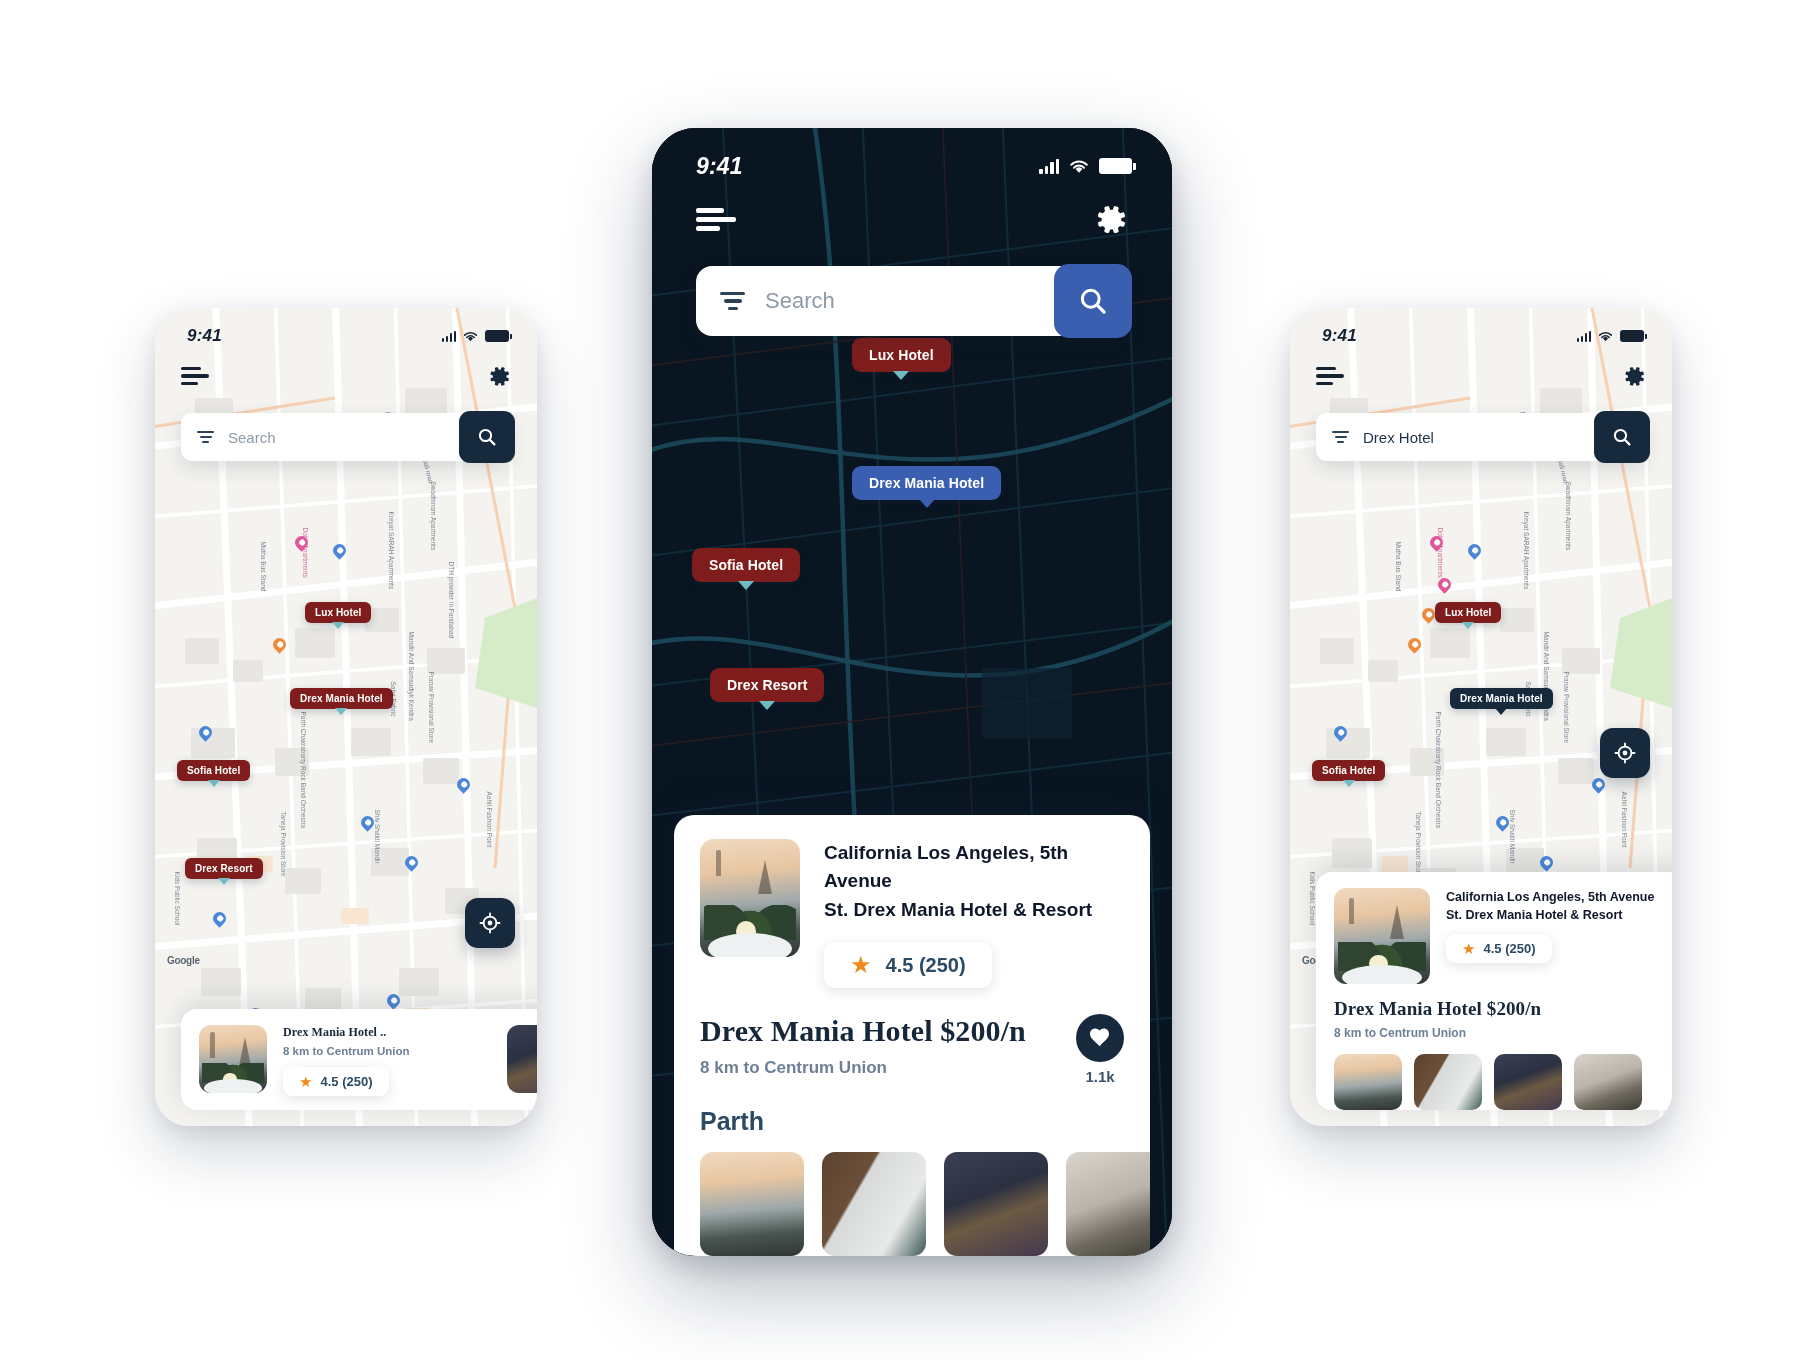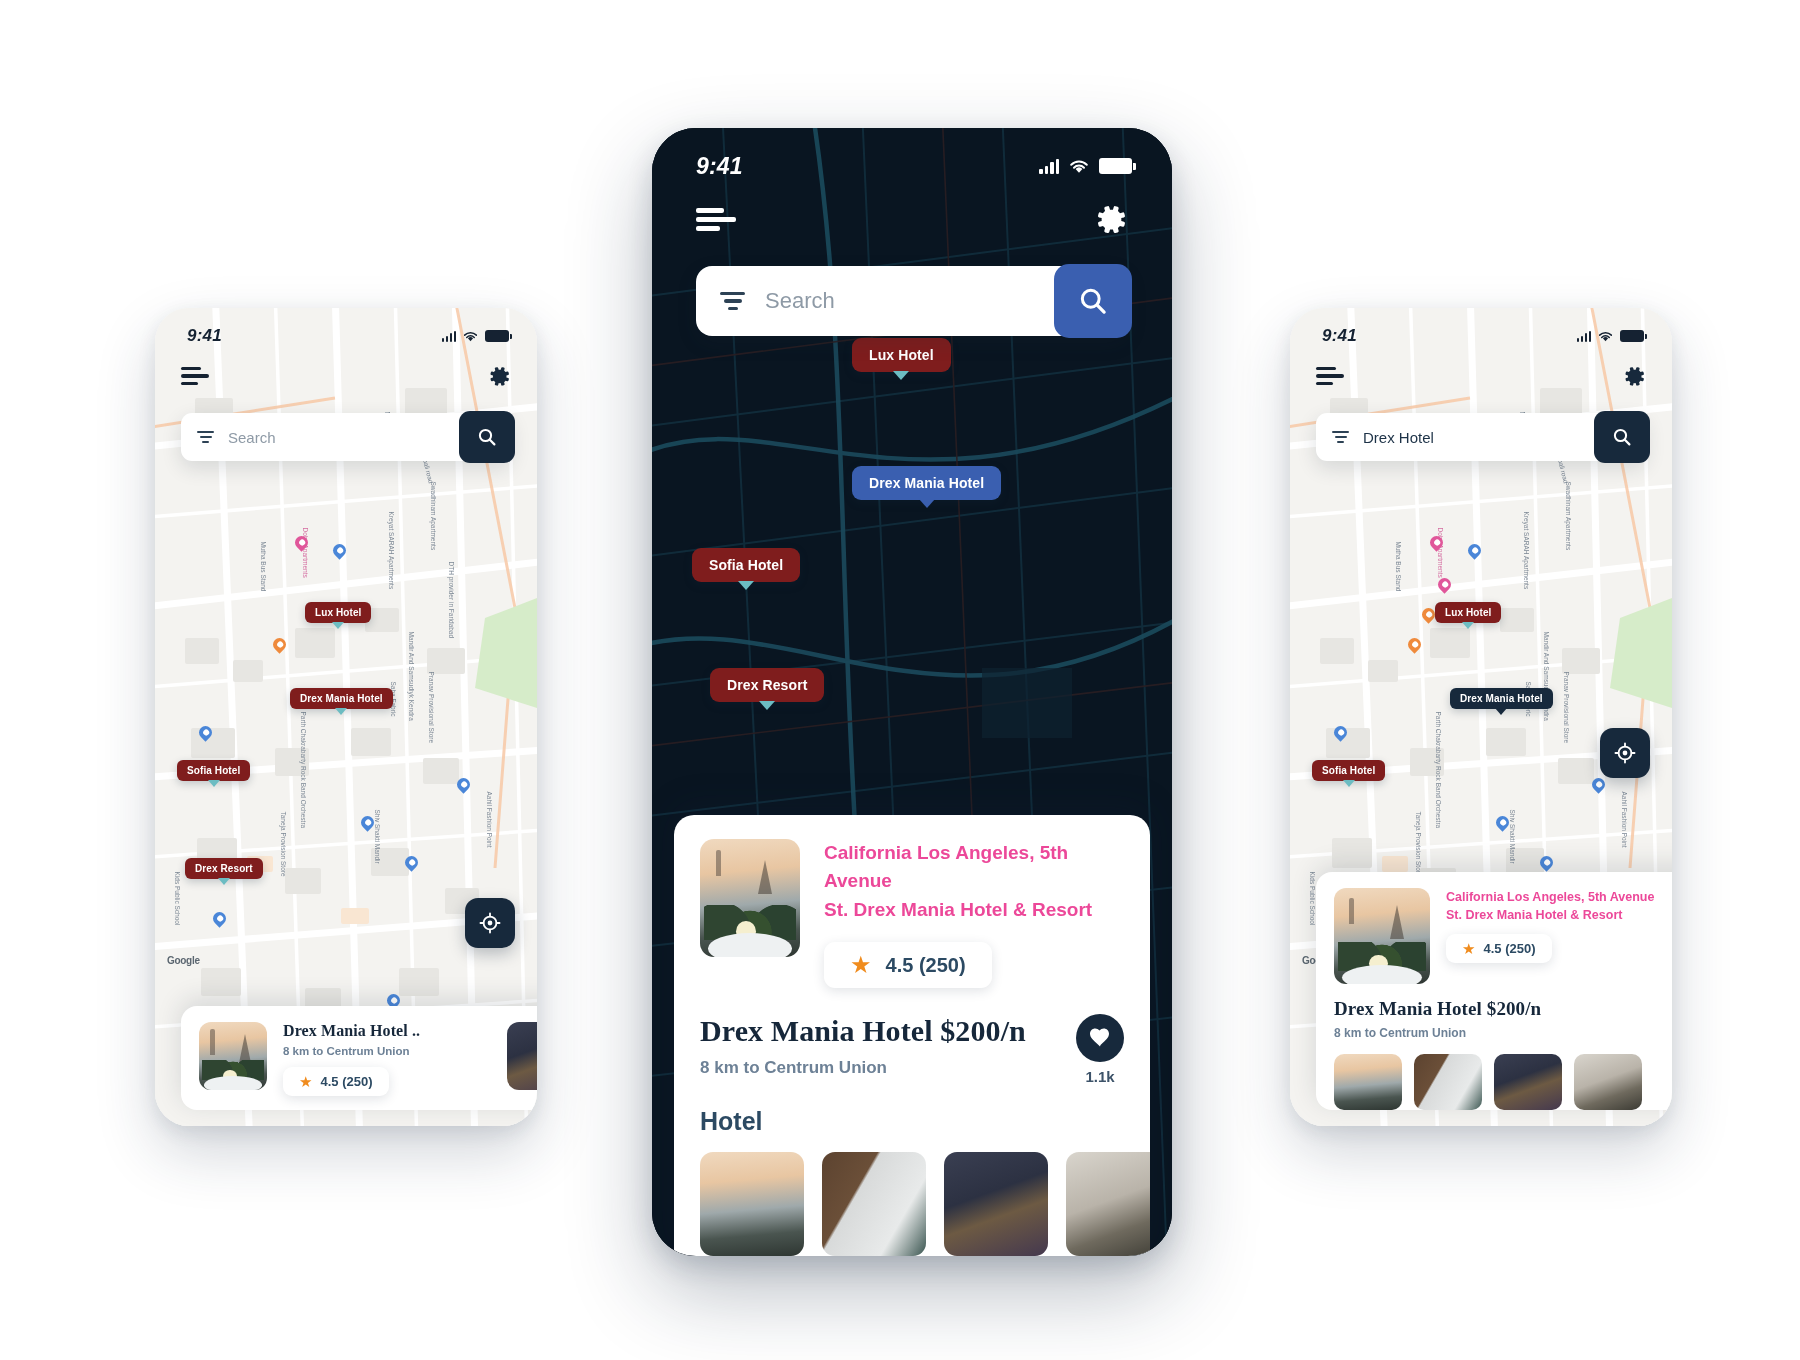--- a/index.html
+++ b/index.html
@@ -231,21 +231,21 @@
   .thumb .table {
     position:absolute; left:8%; bottom:-6%; width:84%; height:26%;
     background:#eef1f2; border-radius:50%;
   }
   .thumb .flower {
     position:absolute; left:36%; bottom:12%; width:20%; height:18%;
     background:#f5efcf; border-radius:50%;
   }
 
   .sheet-info { flex:1; min-width:0; }
-  .addr { font-size:12.5px; line-height:1.45; color:#ec4899; font-weight:700; }
+  .addr { font-size:12.5px; line-height:1.45; color:#0f172a; font-weight:700; }
   .phone-center .addr { font-size:19px; line-height:1.5; font-weight:700; }
   .phone-right .addr { font-size:12.5px; }
 
   .rating-pill {
     display:inline-flex; align-items:center; gap:8px;
     background:#fff; border-radius:9px; padding:7px 16px;
     box-shadow:0 3px 12px rgba(26,40,60,.13);
     margin-top:10px;
   }
   .phone-center .rating-pill { padding:11px 26px; gap:14px; margin-top:18px; border-radius:11px;}
@@ -481,21 +481,21 @@
   <div class="sheet">
     <div class="sheet-row">
       <div class="thumb sm">
         <div class="spire"></div>
           <div class="eiffel"></div>
         <div class="bushes"></div>
           <div class="flower"></div>
           <div class="table"></div>
       </div>
       <div class="sheet-info">
-        <div class="title-serif" style="font-size:16px">Drex Mania Hotel ..</div>
+        <div class="title-serif" style="font-size:12px">Drex Mania Hotel ..</div>
         <div class="sub-km" style="font-size:11.5px;margin-top:5px">8 km to Centrum Union</div>
         <div class="rating-pill">
           <span class="star">★</span>
           <span class="rating-val">4.5 (250)</span>
         </div>
       </div>
       <div class="thumb sm ph3" style="margin-right:0"></div>
     </div>
   </div>
 </div>
@@ -616,21 +616,21 @@
       <div class="heart-wrap">
         <div class="heart">
           <svg width="24" height="24" viewBox="0 0 24 24">
             <path fill="#fff" d="M12 20.4l-1.5-1.35C5.3 14.4 2 11.45 2 7.8 2 4.85 4.3 2.6 7.2 2.6c1.65 0 3.25.78 4.3 2.02C12.55 3.38 14.15 2.6 15.8 2.6 18.7 2.6 21 4.85 21 7.8c0 3.65-3.3 6.6-8.5 11.27L12 20.4z"></path>
           </svg>
         </div>
         <div class="heart-count">1.1k</div>
       </div>
     </div>
 
-    <div class="photos-head">Hotel</div>
+    <div class="photos-head">Parth</div>
     <div class="photos-row">
       <div class="photo ph1">
         <div class="spire"></div>
           <div class="eiffel"></div>
         <div class="bushes"></div>
           <div class="flower"></div>
           <div class="table"></div>
       </div>
       <div class="photo ph2"></div>
       <div class="photo ph3"></div>

